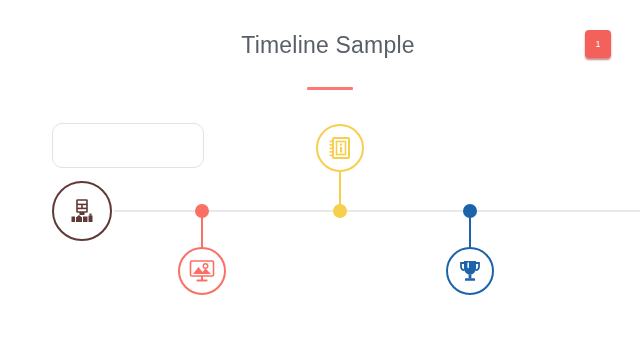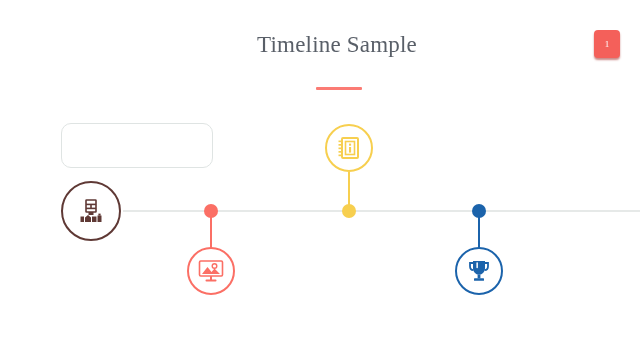--- a/index.html
+++ b/index.html
@@ -10,24 +10,23 @@
     width: 640px;
     height: 360px;
     background: #ffffff;
     font-family: "Liberation Sans", sans-serif;
     overflow: hidden;
     position: relative;
   }
 
   #stage {
     position: absolute;
-    left: 17px; top: 0;
+    left: 8px; top: 0;
     width: 508px;
     height: 360px;
-    font-family: Liberation Serif, serif;
   }
 
   
   .page-title {
     position: absolute;
     left: 0;
     top: 30px;
     width: 640px;
     text-align: center;
     font-size: 23px;

